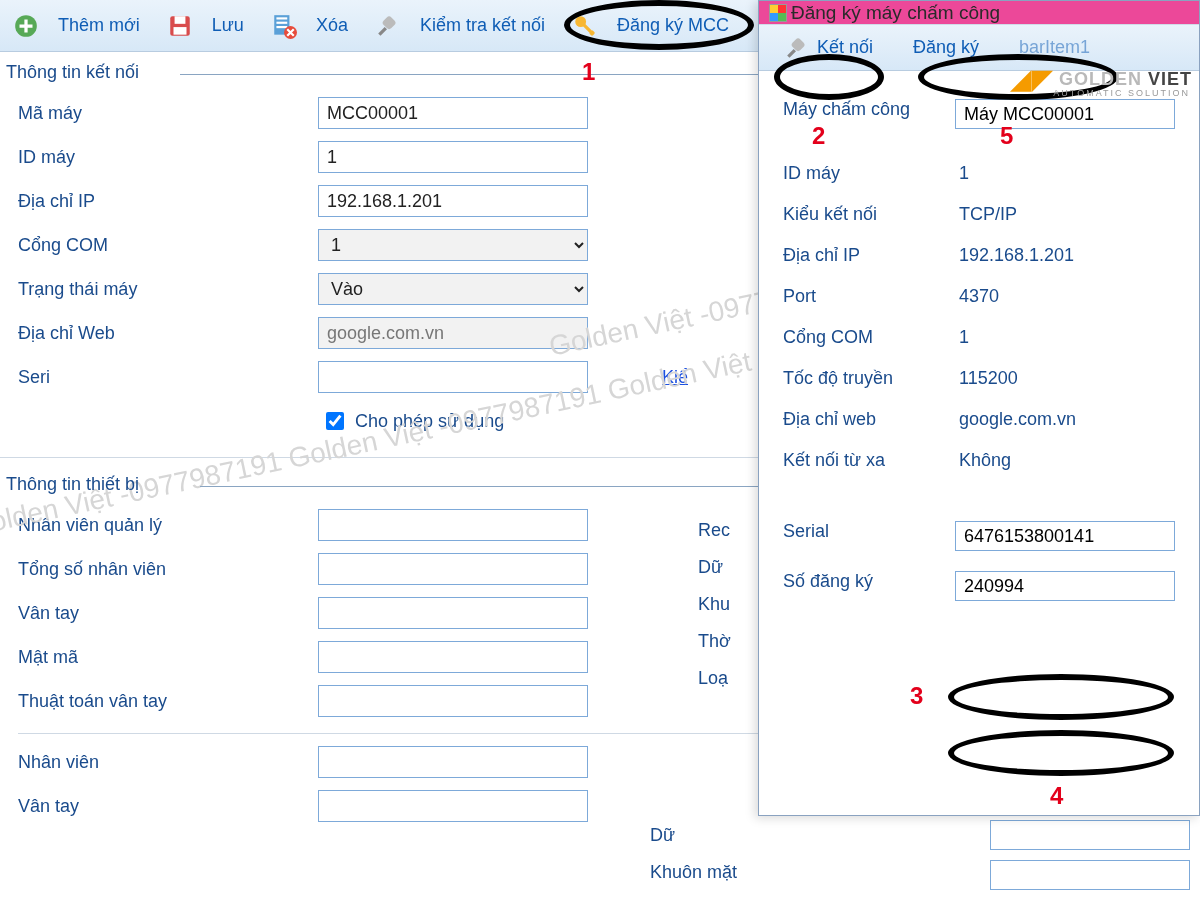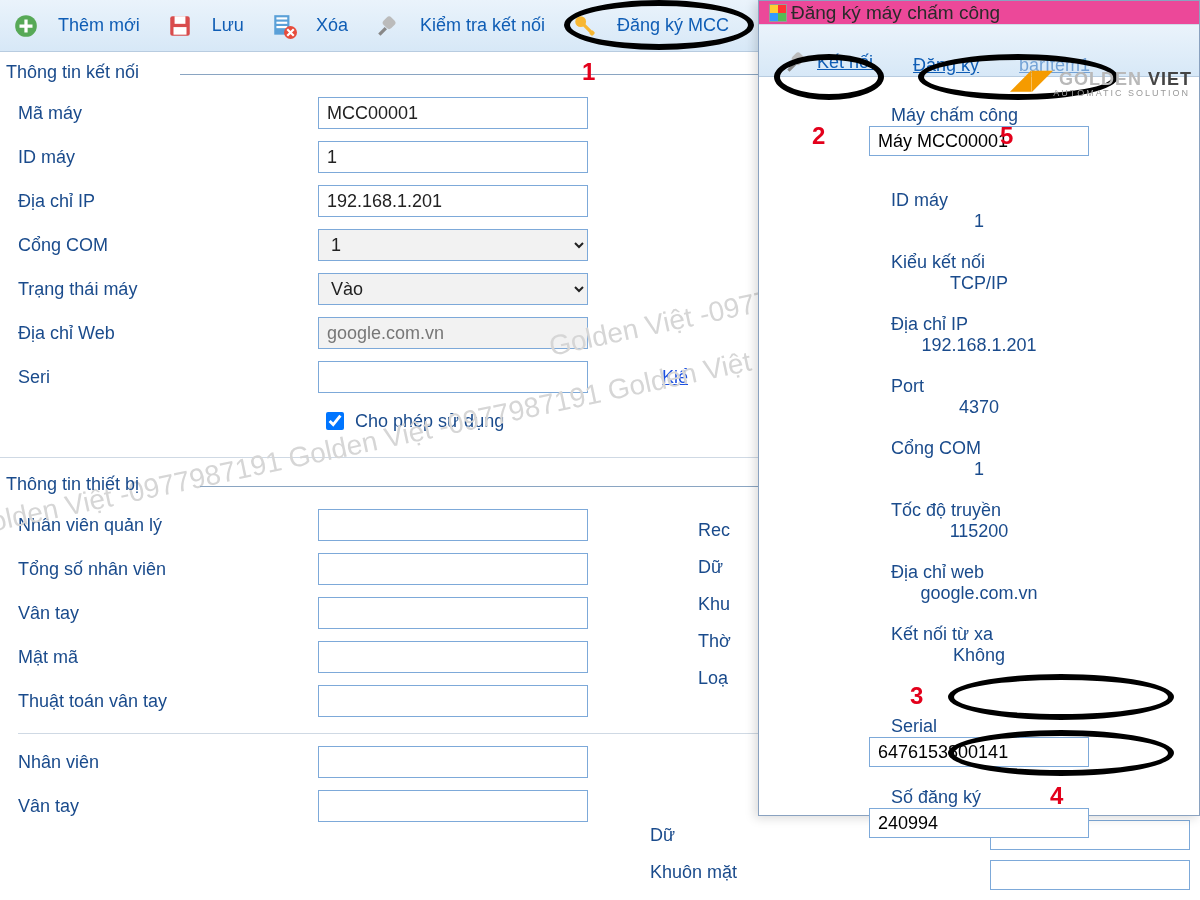--- a/index.html
+++ b/index.html
@@ -108,31 +108,30 @@
     height: 24px;
     display: flex; align-items: center; gap: 4px;
     padding: 0 10px;
     background: #ec4899;
     border-bottom: 1px solid #d0dbe8;
     color: #2a2a2a;
     font-size: 19px;
   }
   .popup-title .sq { width: 18px; height: 18px; border: 1px solid #999; display:inline-block; background: conic-gradient(#f33 0 25%, #5b5 0 50%, #39f 0 75%, #fc3 0 100%); }
   .popup-toolbar {
-    height: 52px;
+    height: 46px;
     background: linear-gradient(#eaf3fb, #d7e8f7);
-    display: flex; align-items: flex-end; gap: 40px;
+    display: flex; align-items: center; gap: 40px;
     padding: 0 24px;
     color: #0f5db5;
     border-bottom: 1px solid #b8cce0;
-    text-decoration: underline;
   }
   .popup-toolbar .ptb { display:flex; align-items:center; gap:6px; cursor:pointer; }
   .popup-body { padding: 18px 24px 10px 24px; }
-  .popup-row { display:flex; align-items:center; padding: 10px 0; flex-direction: column; }
+  .popup-row { display:flex; align-items:flex-start; padding: 10px 0; }
   .plabel { width: 176px; color:#1a4b8c; }
   .pval   { color:#1a4b8c; }
   .popup-body input[type=text] {
     height: 30px; width: 220px; font-size: 18px;
     border: 1px solid #7da9d9; padding: 2px 8px; font-family: inherit;
   }
 
   
   .annot-circle {
     position: absolute;

